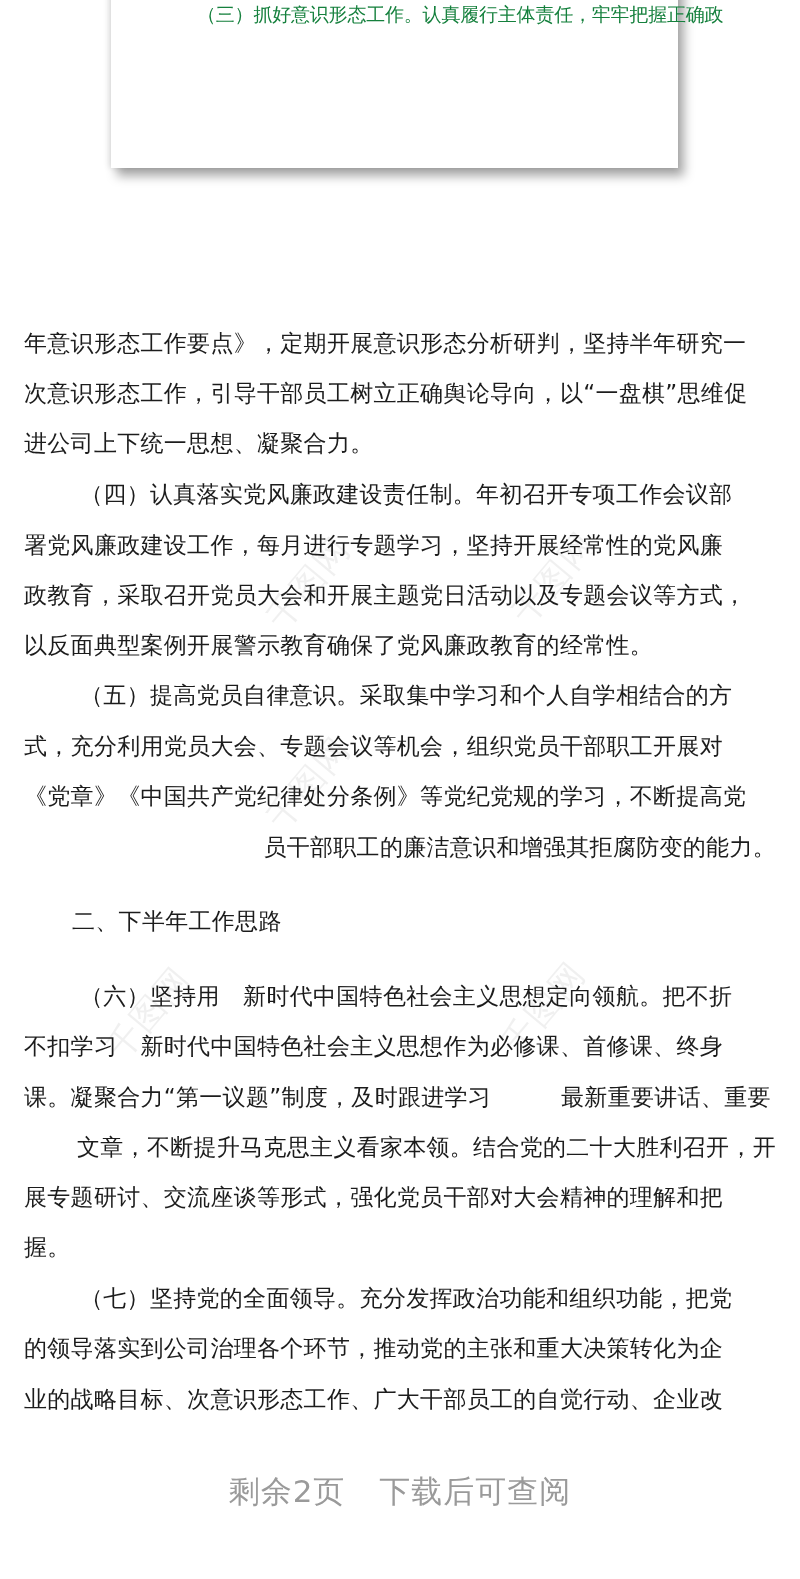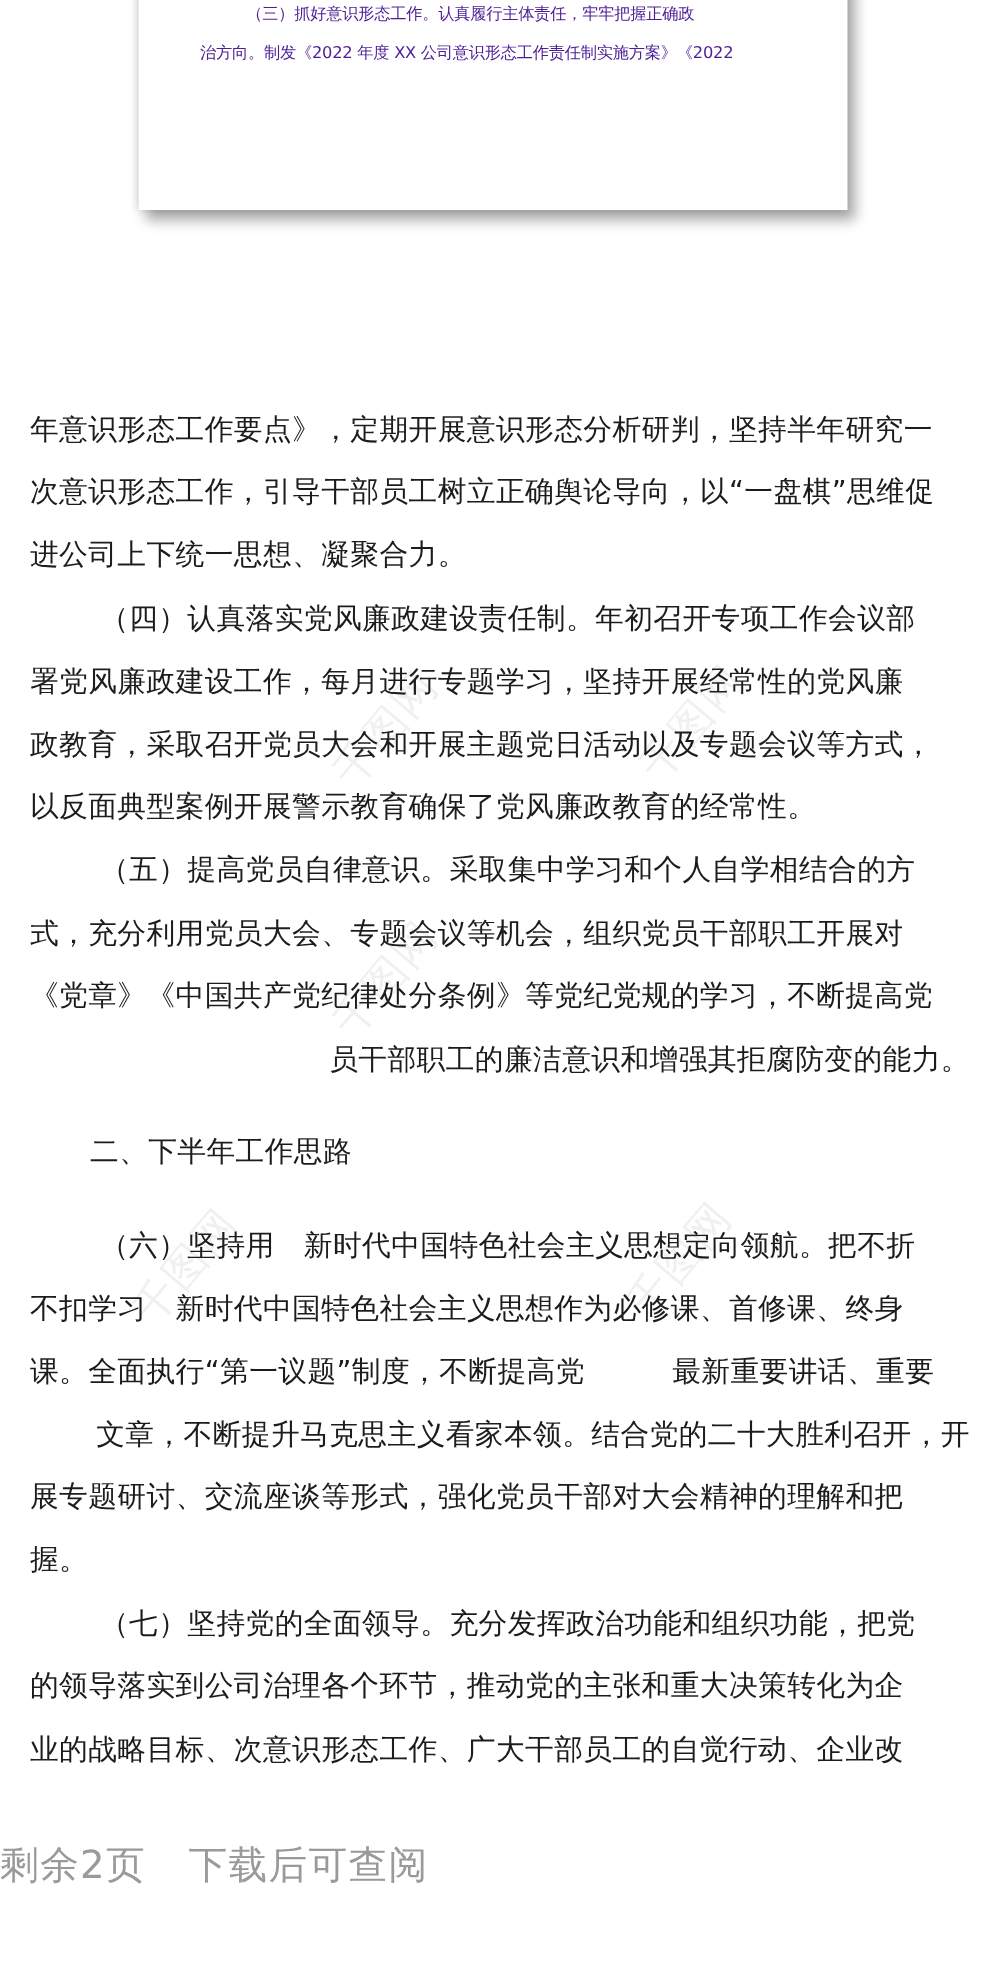--- a/index.html
+++ b/index.html
@@ -22,22 +22,22 @@
       top: -20px;
       width: 567px;
       height: 188px;
       background: #ffffff;
       box-shadow: 6px 8px 10px rgba(0,0,0,0.35), -2px 0 6px rgba(0,0,0,0.12);
     }
     .card-text {
       position: absolute;
       left: 49px;
       width: 478px;
-      font-size: 13px;
-      color: #4c1d95;
+      font-size: 19px;
+      color: #15803d;
       white-space: nowrap;
       letter-spacing: -0.2px;
     }
     .card-line-1 { top: 22px; left: 86px; }
     .card-line-2 { top: 53px; }
 
     
     .body-text {
       position: absolute;
       left: 24px;
@@ -60,34 +60,34 @@
       pointer-events: none;
       letter-spacing: 2px;
     }
 
     
     .footer-prompt {
       position: absolute;
       left: 0;
       width: 800px;
       top: 1471px;
+      text-align: center;
       font-size: 31px;
       color: #9a9a9a;
       letter-spacing: 1px;
       word-spacing: 0;
     }
     .footer-prompt span { display: inline-block; }
     .footer-gap { width: 34px; }
   </style>
 </head>
 <body>
 
 <div class="page-card">
   <div class="card-text card-line-1">（三）抓好意识形态工作。认真履行主体责任，牢牢把握正确政</div>
-  <div class="card-text card-line-2">治方向。制发《2022 年度 XX 公司意识形态工作责任制实施方案》《2022</div>
 </div>
 
 <div class="watermark" style="left:500px; top:555px;">千图网</div>
 <div class="watermark" style="left:255px; top:760px;">千图网</div>
 <div class="watermark" style="left:95px; top:990px;">千图网</div>
 <div class="watermark" style="left:490px; top:985px;">千图网</div>
 <div class="watermark" style="left:255px; top:560px;">千图网</div>
 
 <div id="doc-body">
   <div class="body-text" style="top:328px;">年意识形态工作要点》，定期开展意识形态分析研判，坚持半年研究一</div>
@@ -97,21 +97,21 @@
   <div class="body-text" style="top:530px;">署党风廉政建设工作，每月进行专题学习，坚持开展经常性的党风廉</div>
   <div class="body-text" style="top:580px;">政教育，采取召开党员大会和开展主题党日活动以及专题会议等方式，</div>
   <div class="body-text" style="top:630px;">以反面典型案例开展警示教育确保了党风廉政教育的经常性。</div>
   <div class="body-text indent" style="top:680px;">（五）提高党员自律意识。采取集中学习和个人自学相结合的方</div>
   <div class="body-text" style="top:731px;">式，充分利用党员大会、专题会议等机会，组织党员干部职工开展对</div>
   <div class="body-text" style="top:781px;">《党章》《中国共产党纪律处分条例》等党纪党规的学习，不断提高党</div>
   <div class="body-text" style="top:832px;text-align:right;">员干部职工的廉洁意识和增强其拒腐防变的能力。</div>
   <div class="body-text heading" style="top:906px;">二、下半年工作思路</div>
   <div class="body-text indent" style="top:981px;">（六）坚持用　新时代中国特色社会主义思想定向领航。把不折</div>
   <div class="body-text" style="top:1031px;">不扣学习　新时代中国特色社会主义思想作为必修课、首修课、终身</div>
-  <div class="body-text" style="top:1082px;">课。全面执行“第一议题”制度，不断提高党　　　最新重要讲话、重要</div>
+  <div class="body-text" style="top:1082px;">课。凝聚合力“第一议题”制度，及时跟进学习　　　最新重要讲话、重要</div>
   <div class="body-text" style="top:1132px;text-align:right;">文章，不断提升马克思主义看家本领。结合党的二十大胜利召开，开</div>
   <div class="body-text" style="top:1182px;">展专题研讨、交流座谈等形式，强化党员干部对大会精神的理解和把</div>
   <div class="body-text" style="top:1232px;">握。</div>
   <div class="body-text indent" style="top:1283px;">（七）坚持党的全面领导。充分发挥政治功能和组织功能，把党</div>
   <div class="body-text" style="top:1333px;">的领导落实到公司治理各个环节，推动党的主张和重大决策转化为企</div>
   <div class="body-text" style="top:1384px;">业的战略目标、次意识形态工作、广大干部员工的自觉行动、企业改</div>
 </div>
 
 <div class="footer-prompt">
   <span>剩余2页</span><span class="footer-gap"></span><span>下载后可查阅</span>

